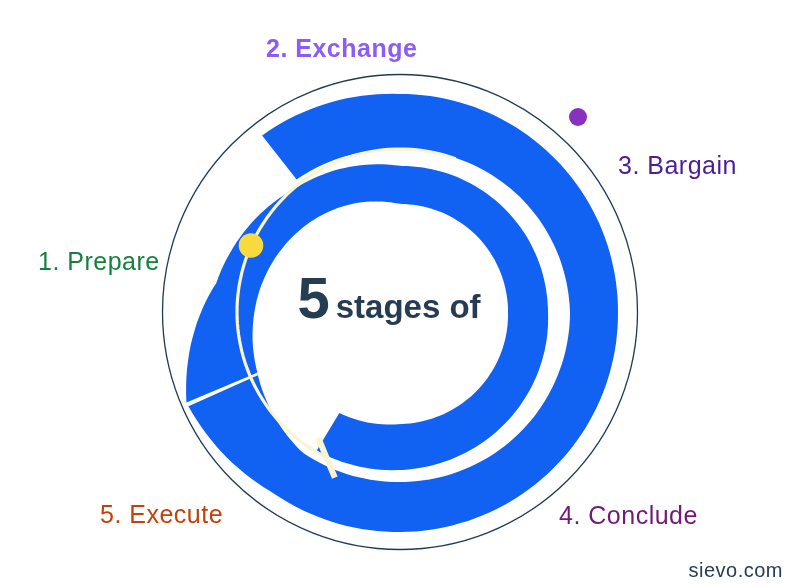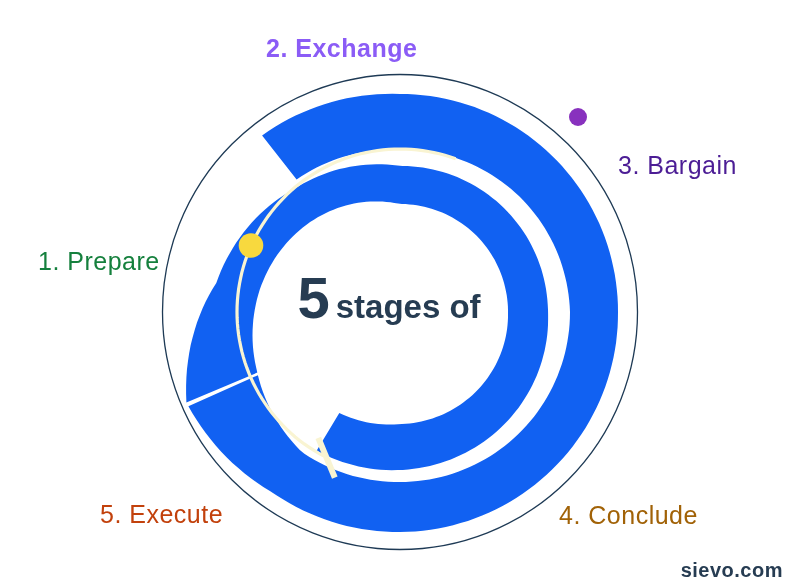--- a/index.html
+++ b/index.html
@@ -7,21 +7,21 @@
     position:relative;width:790px;height:587px;overflow:hidden;background:#fff;
     font-family:"Liberation Sans","DejaVu Sans",sans-serif;
   }
   .canvas svg{position:absolute;left:0;top:0;}
   .stage-label{
     position:absolute;white-space:nowrap;
     font-size:25px;letter-spacing:.5px;font-weight:400;
   }
   .watermark{
     position:absolute;white-space:nowrap;
-    font-size:20px;letter-spacing:.5px;font-weight:700;
+    font-size:20px;letter-spacing:.5px;font-weight:400;
   }
   .center-title{
     position:absolute;left:389px;top:246px;transform:translateX(-50%);
     text-align:left;font-weight:700;line-height:1;margin-top:23px;
   }
   .center-title .line1{display:block;}
   .center-title .big-number{font-size:58px;font-weight:700;}
   .center-title .line1-rest{font-size:33px;font-weight:700;margin-left:6px;}
   .center-title .line2{display:block;font-size:34px;font-weight:700;margin-top:9px;letter-spacing:.2px;}
 </style>
@@ -36,21 +36,21 @@
     <path id="thread" fill="none" d="M323.5 455.9L318.5 453.2L313.6 450.2L308.9 447.1L304.2 443.9L299.6 440.4L295.2 436.9L290.9 433.1L286.8 429.3L282.7 425.2L278.9 421.1L275.1 416.8L271.6 412.4L268.1 407.8L264.9 403.1L261.8 398.4L258.8 393.5L256.1 388.5L253.5 383.5L251.1 378.3L248.9 373.1L246.8 367.7L245.0 362.4L243.3 356.9L241.8 351.4L240.6 345.9L239.5 340.3L238.6 334.7L237.9 329.0L237.4 323.4L237.1 317.7L237.0 312.0L237.1 306.3L237.4 300.6L237.9 295.0L238.6 289.3L239.5 283.7L240.6 278.1L241.8 272.6L243.3 267.1L245.0 261.6L246.8 256.3L248.9 250.9L251.1 245.7L253.5 240.5L256.1 235.5L258.8 230.5L261.8 225.6L264.9 220.9L268.1 216.2L271.6 211.6L275.1 207.2L278.9 202.9L282.7 198.8L286.8 194.7L290.9 190.9L295.2 187.1L299.6 183.6L304.2 180.1L308.9 176.9L313.6 173.8L318.5 170.8L323.5 168.1L328.5 165.5L333.7 163.1L338.9 160.9L344.3 158.8L349.6 157.0L355.1 155.3L360.6 153.8L366.1 152.6L371.7 151.5L377.3 150.6L383.0 149.9L388.6 149.4L394.3 149.1L400.0 149.0L405.7 149.1L411.4 149.4L417.0 149.9L422.7 150.6L428.3 151.5L433.9 152.6L439.4 153.8L444.9 155.3L450.4 157.0L455.7 158.8" stroke="#F9F4D2" stroke-width="3.2"></path>
     <path id="thread-stub" fill="none" d="M318.3 437.8L334.8 477.6" stroke="#F9F4D2" stroke-width="6"></path>
     <circle id="outline-circle" cx="400" cy="312" r="237.5" fill="none" stroke-width="1.3" stroke="#1E3A55"></circle>
     <circle id="dot-yellow" cx="251" cy="245.5" r="12.3" fill="#F8D93E"></circle>
     <circle id="dot-purple" cx="578" cy="117" r="9" fill="#8831BE"></circle>
   </svg>
 
   <div class="stage-label" style="left: 38px; top: 247px; color: #15803d;">1. Prepare</div>
   <div class="stage-label" style="left: 266px; top: 34px; color: #8b5cf6; font-weight: bold;">2. Exchange</div>
   <div class="stage-label" style="left: 618px; top: 151px; color: #4c1d95;">3. Bargain</div>
-  <div class="stage-label" style="left: 559px; top: 501px; color: #a16207;">4. Conclude</div>
+  <div class="stage-label" style="left: 559px; top: 501px; color: #701a75;">4. Conclude</div>
   <div class="stage-label" style="left: 100px; top: 500px; color: #c2410c;">5. Execute</div>
 
   <div class="center-title" style="color: rgb(38, 60, 82);">
     <span class="line1"><span class="big-number">5</span><span class="line1-rest">stages of</span></span>
   </div>
 
   <div class="watermark" style="right: 7px; top: 559px; position: absolute; color: rgb(38, 60, 82);">sievo.com</div>
 </div>
 
 </body></html>

